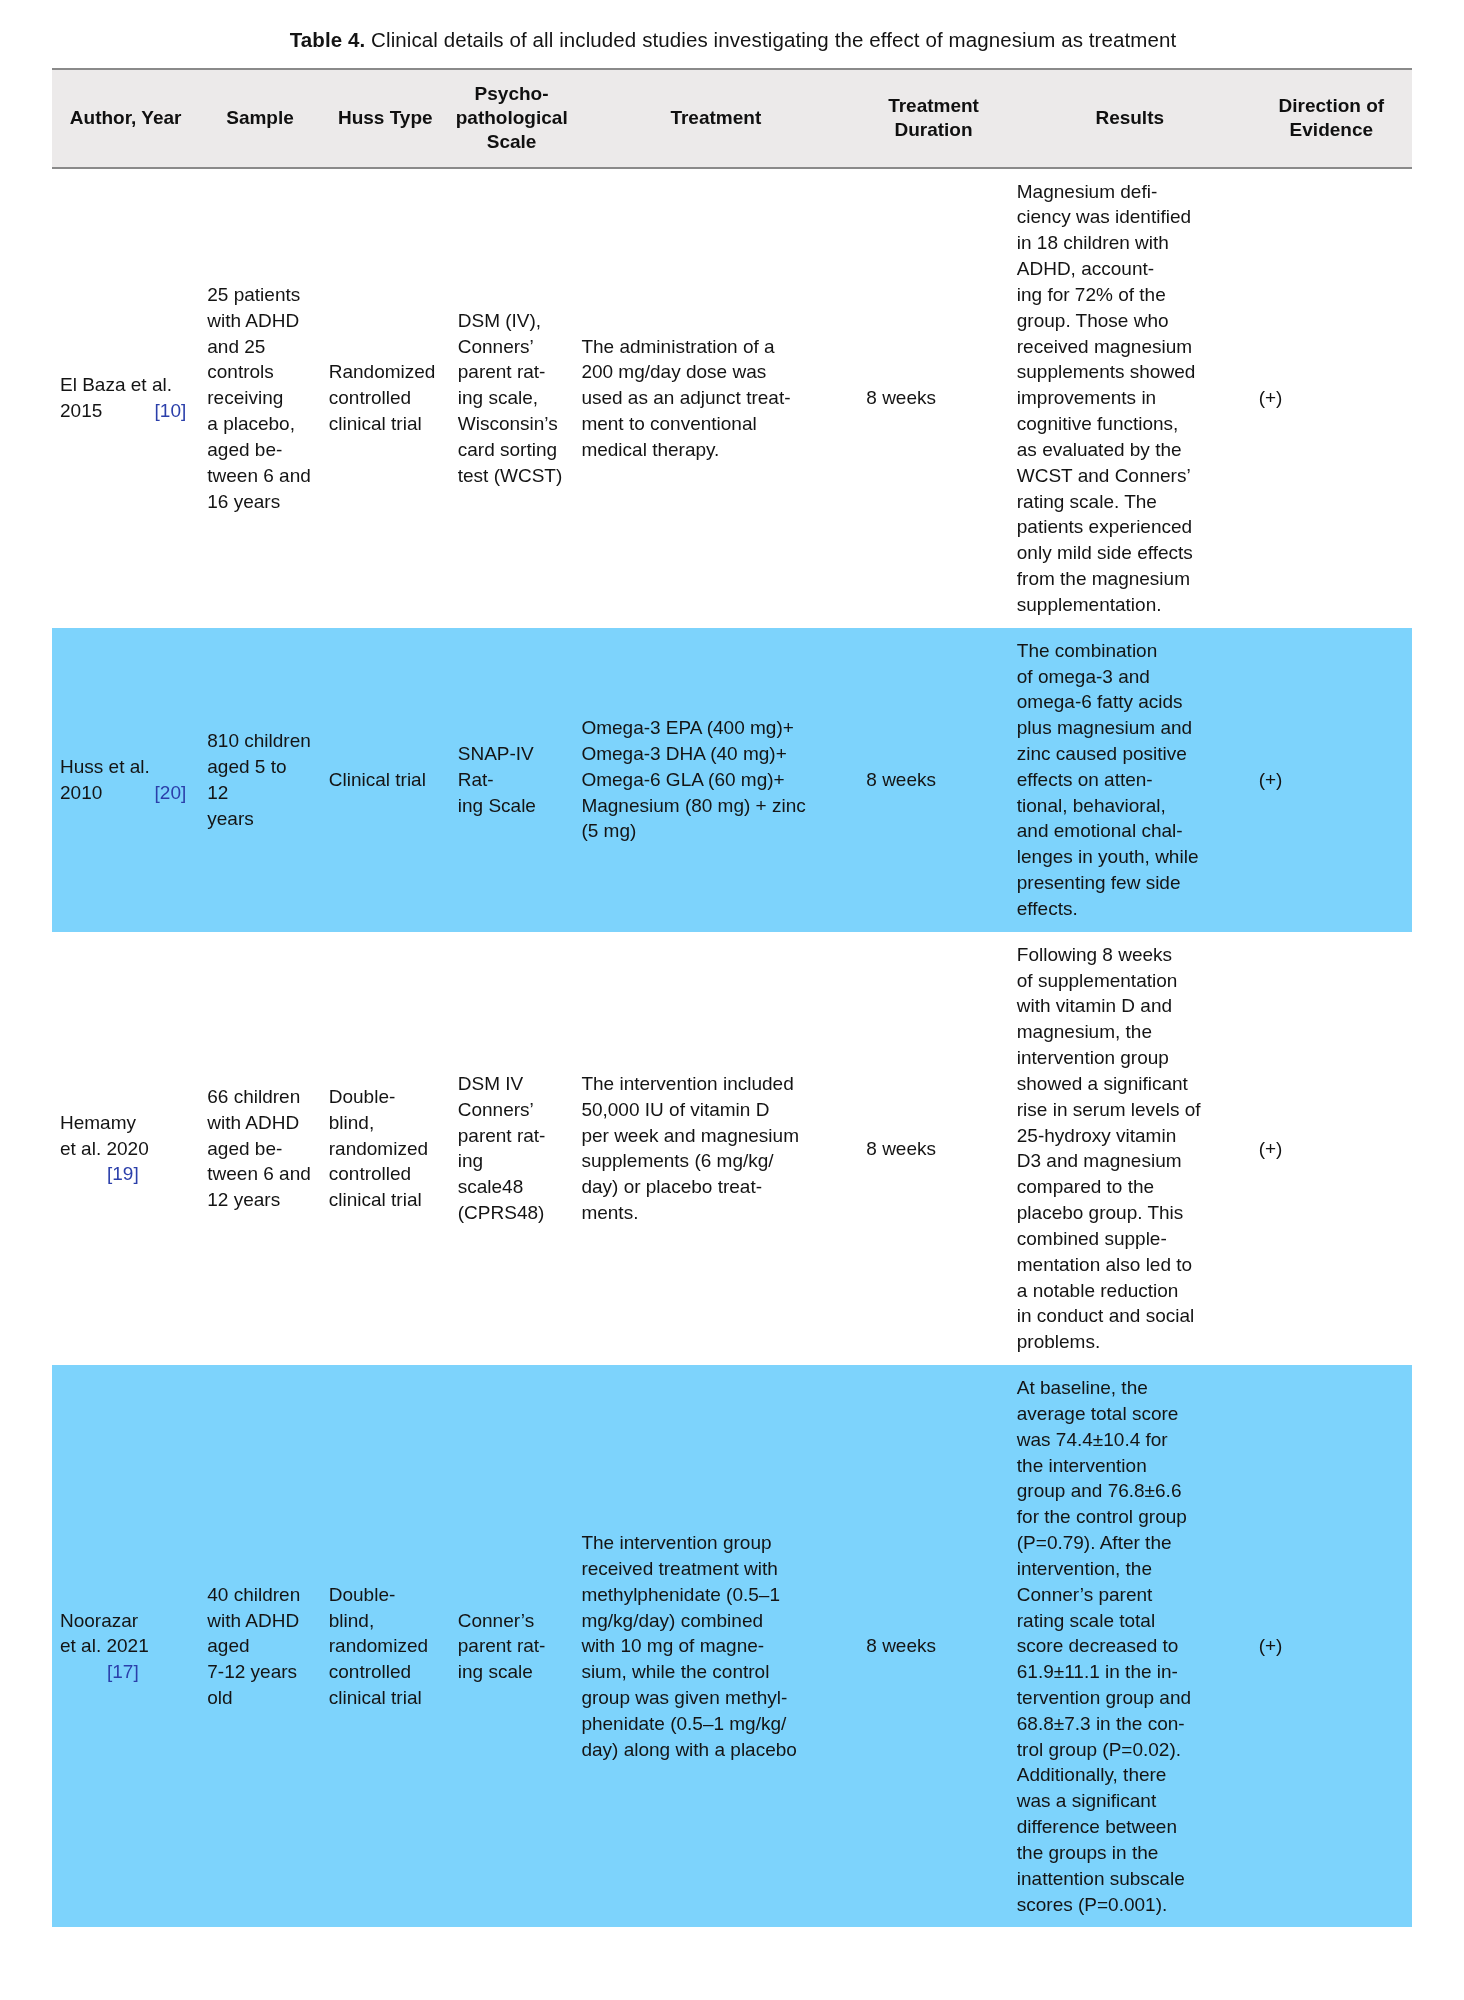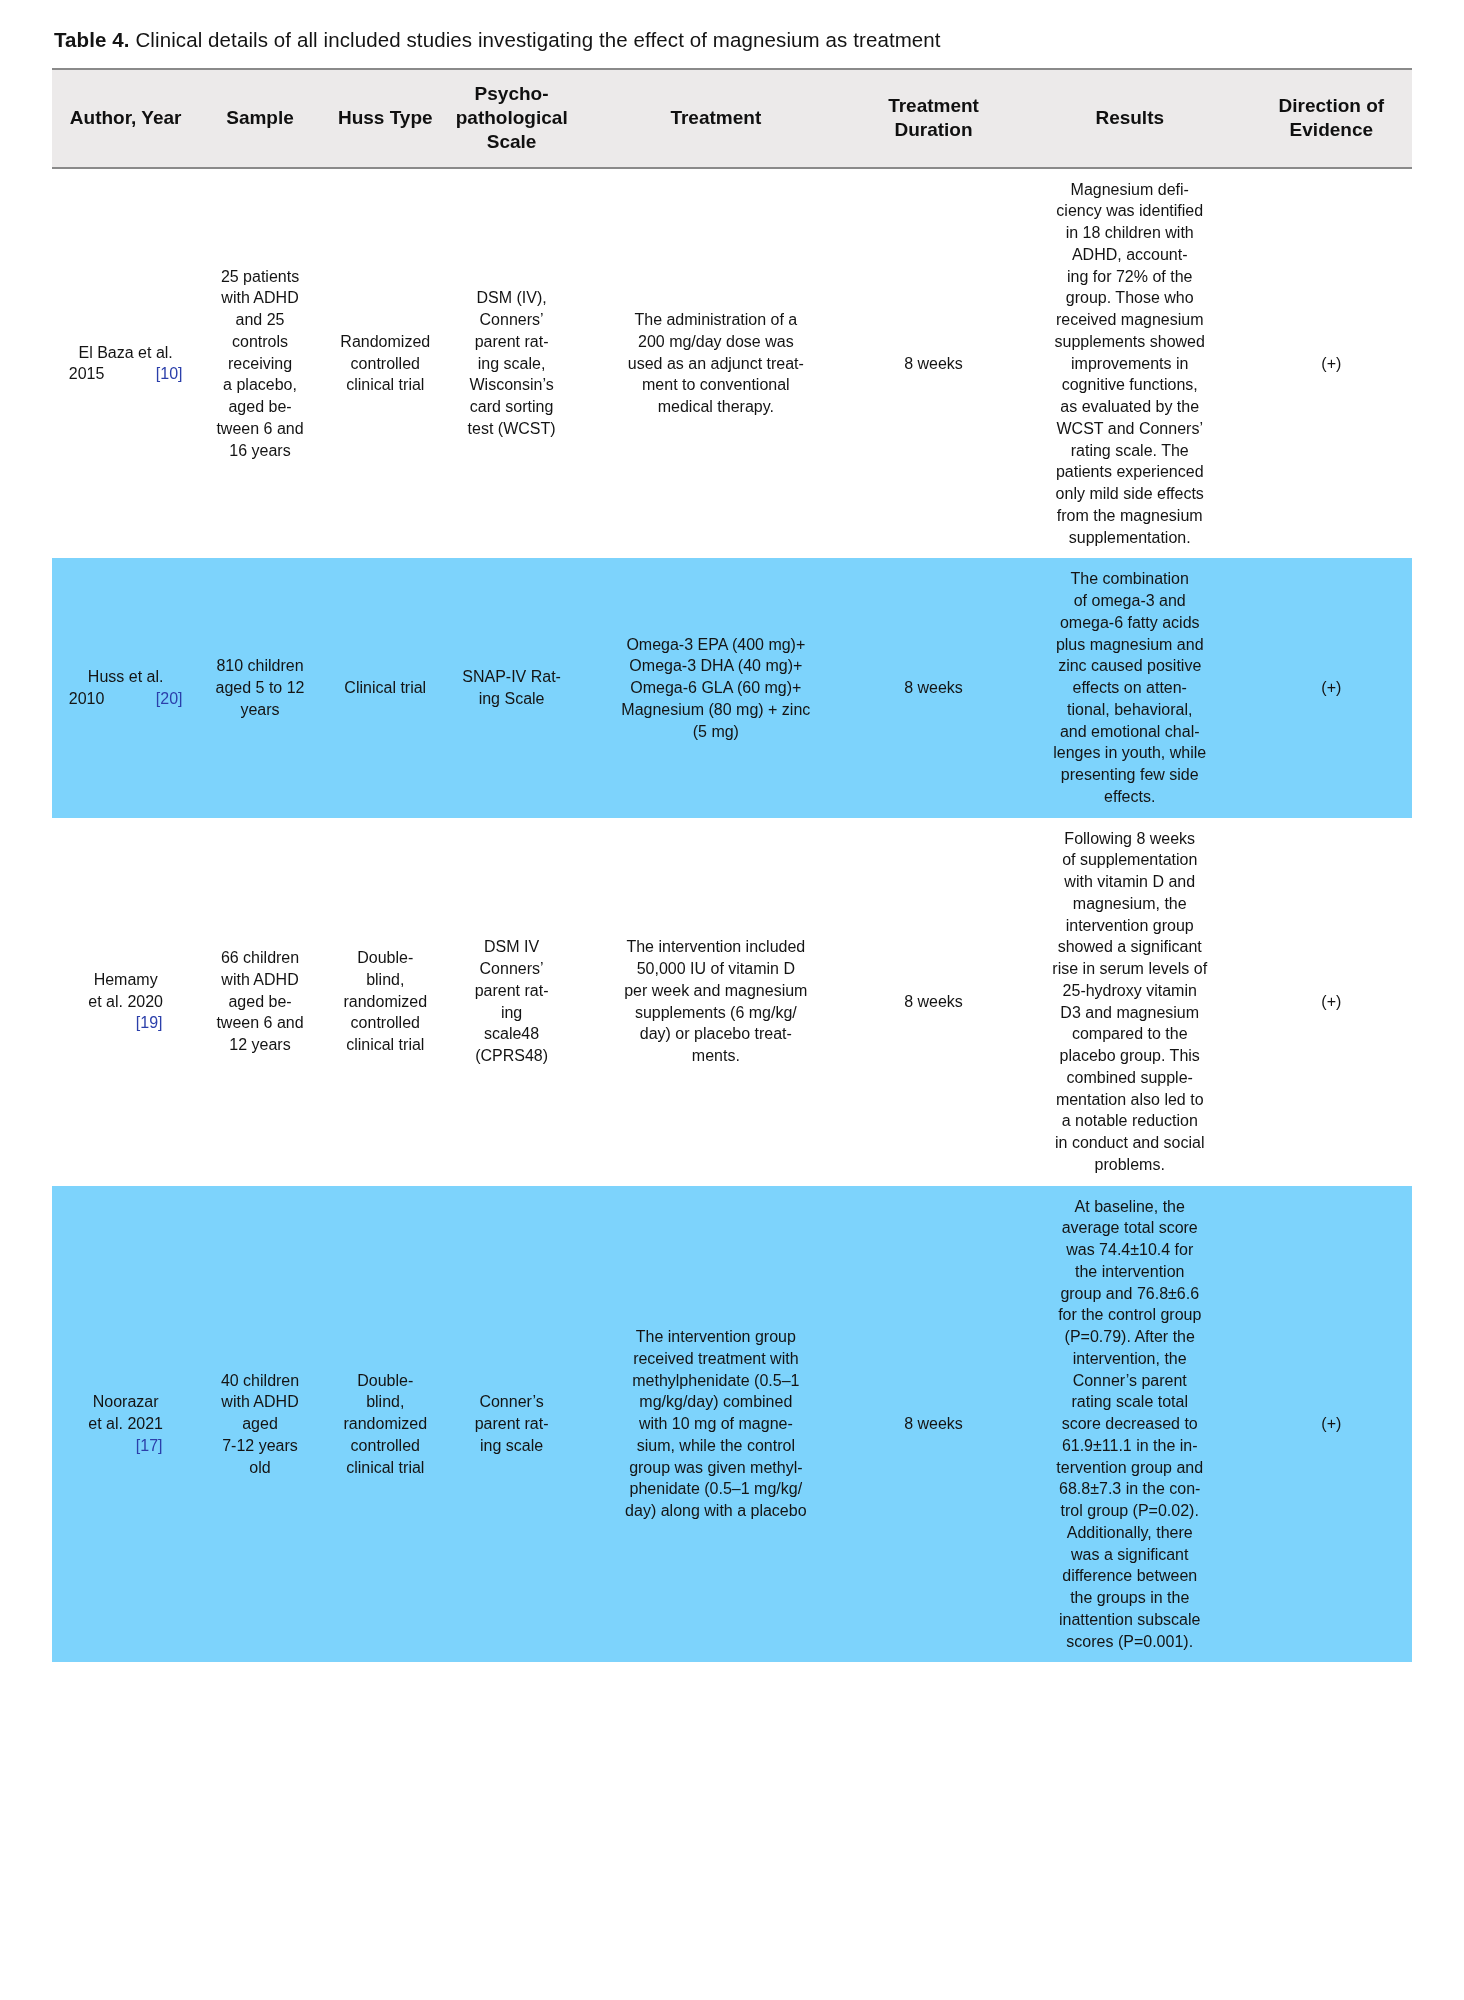--- a/index.html
+++ b/index.html
@@ -17,20 +17,21 @@
   .page {
     width: 1464px;
     padding: 26px 52px 0 52px;
   }
   .caption {
     font-size: 20.5px;
     line-height: 1.35;
     color: #141414;
     margin: 0 0 14px 2px;
     letter-spacing: 0.1px;
+    text-align: center;
   }
   .caption .caption-label {
     font-weight: bold;
   }
   table.study-table {
     width: 1360px;
     border-collapse: collapse;
     table-layout: fixed;
   }
   table.study-table thead tr {
@@ -41,25 +42,25 @@
     border-bottom: 2.5px solid #8a8a8a;
     font-size: 19px;
     font-weight: bold;
     line-height: 1.28;
     padding: 12px 6px 12px 6px;
     vertical-align: middle;
     text-align: center;
     color: #101010;
   }
   table.study-table tbody td {
-    font-size: 16px;
+    font-size: 19px;
     line-height: 1.36;
     padding: 10px 8px;
     vertical-align: middle;
-    text-align: center;
+    text-align: left;
     color: #141414;
     border: none;
   }
   tr.row-shaded td {
     background: #7dd3fc;
   }
   tr.row-plain td {
     background: #ffffff;
   }
   .cite {

